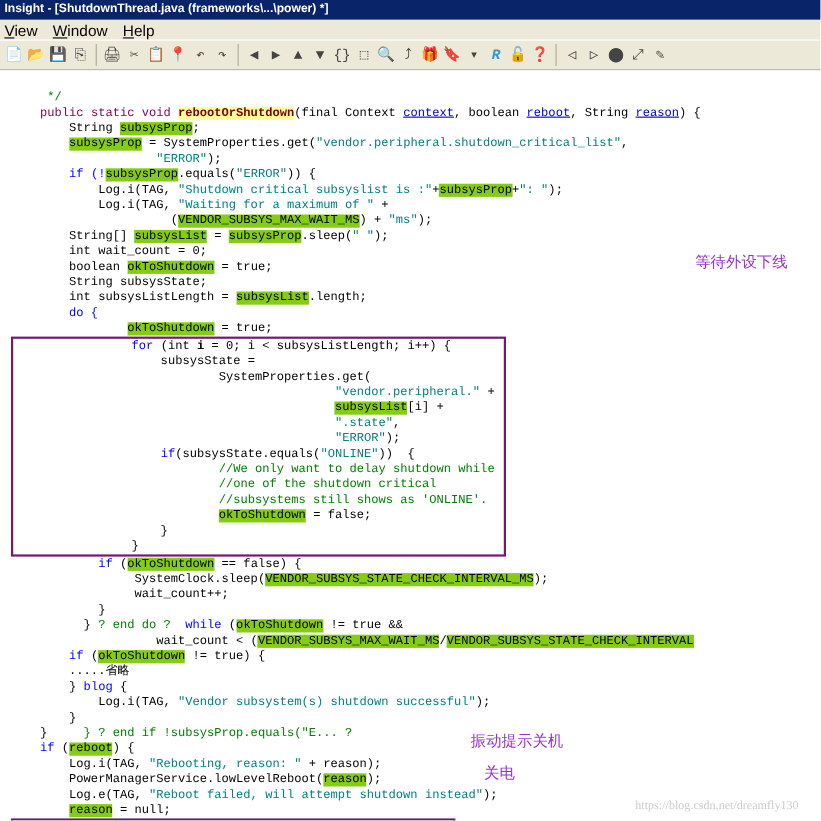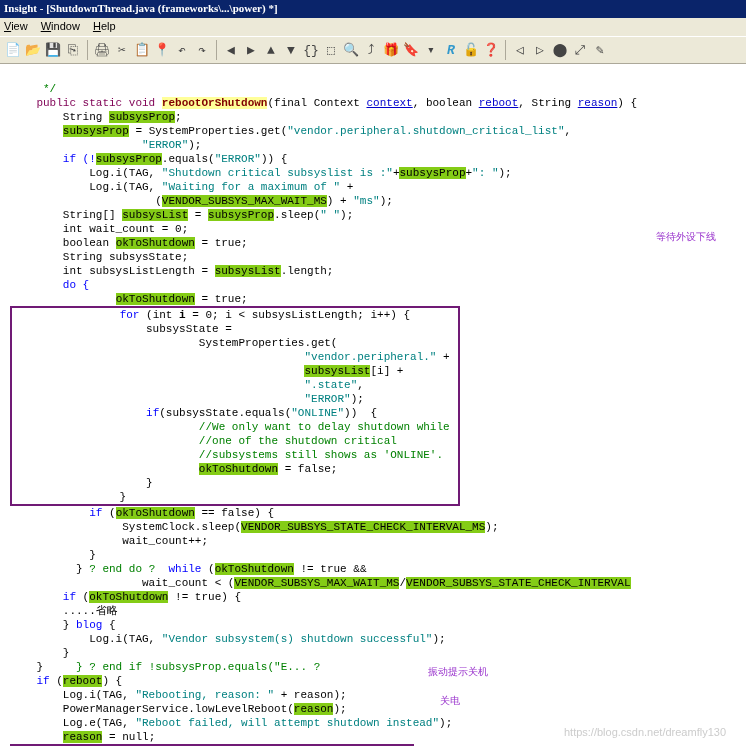--- a/index.html
+++ b/index.html
@@ -1,34 +1,34 @@
 <!DOCTYPE html>
 <html><head>
 <meta charset="utf-8">
 <style>
 *{margin:0;padding:0;box-sizing:border-box}
 body{font-family:"Courier New",monospace;font-size:12px;background:#fff;width:746px;height:746px;overflow:hidden;position:relative}
-.titlebar{background:#0a246a;color:#fff;height:18px;padding:2px 4px;font-family:Liberation Serif, serif;font-size:11px;font-weight:bold}
-.menubar{background:#ece9d8;height:18px;padding:2px 4px;font-family:Tahoma,sans-serif;font-size:11px}
+.titlebar{background:#0a246a;color:#fff;height:18px;padding:2px 4px;font-family:Liberation Sans, sans-serif;font-size:11px;font-weight:bold}
+.menubar{background:#ece9d8;height:18px;padding:2px 4px;font-family:Tahoma,sans-serif;font-size:14px}
 .menubar span{margin-right:10px;cursor:default}
 .menubar span u{text-decoration:underline}
 .toolbar{background:#ece9d8;border-top:1px solid #fff;border-bottom:1px solid #aca899;height:28px;padding:2px 4px;display:flex;align-items:center;gap:2px}
 .toolbar .sep{width:1px;height:20px;background:#aca899;margin:0 3px}
 .toolbar .btn{width:18px;height:18px;display:flex;align-items:center;justify-content:center;font-size:13px;color:#444;cursor:default}
 .code-area{background:#fff;padding:4px 10px;font-size:11px;line-height:14px;white-space:pre;overflow:hidden}
 .kw-pub{color:#7f0055}
 .kw-ctrl{color:#0000ff}
 .fname{color:#800000;font-weight:bold;background:#ffff99}
 .hl{background:#84cc16}
 .str{color:#008080}
 .cmt{color:#008000}
 .link{color:#0000cc;text-decoration:underline}
 .redbox{border:2px solid #701a75;display:inline-block}
-.ann-right{position:absolute;font-family:"SimSun",sans-serif;font-size:10px;color:#9932cc}
-.watermark{position:absolute;right:20px;bottom:8px;color:#ccc;font-size:11px;font-family:Liberation Sans, sans-serif}
+.ann-right{position:absolute;font-family:"SimSun",sans-serif;font-size:14px;color:#9932cc}
+.watermark{position:absolute;right:20px;bottom:8px;color:#ccc;font-size:11px;font-family:Liberation Serif, serif}
 </style>
 </head>
 <body>
 
 <div class="titlebar">Insight - [ShutdownThread.java (frameworks\...\power) *]</div>
 <div class="menubar">
 <span><u>V</u>iew</span>
 <span><u>W</u>indow</span>
 <span><u>H</u>elp</span>
 </div>

